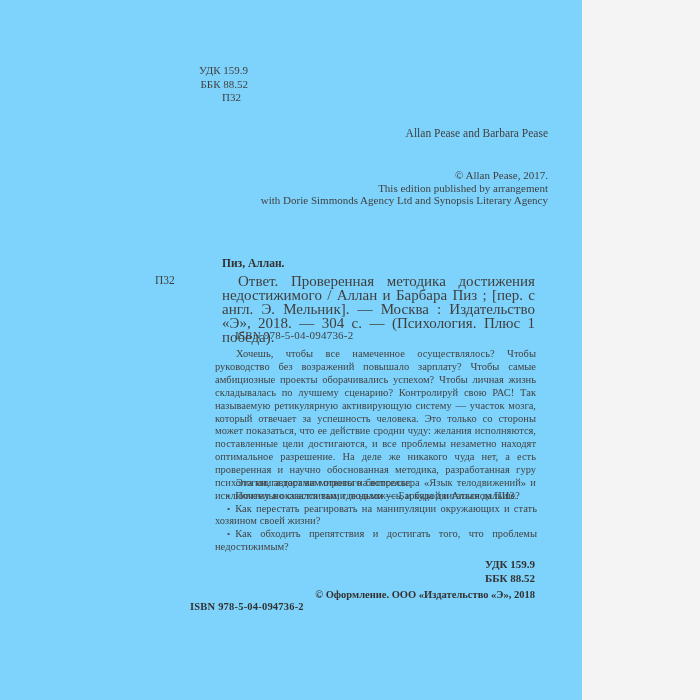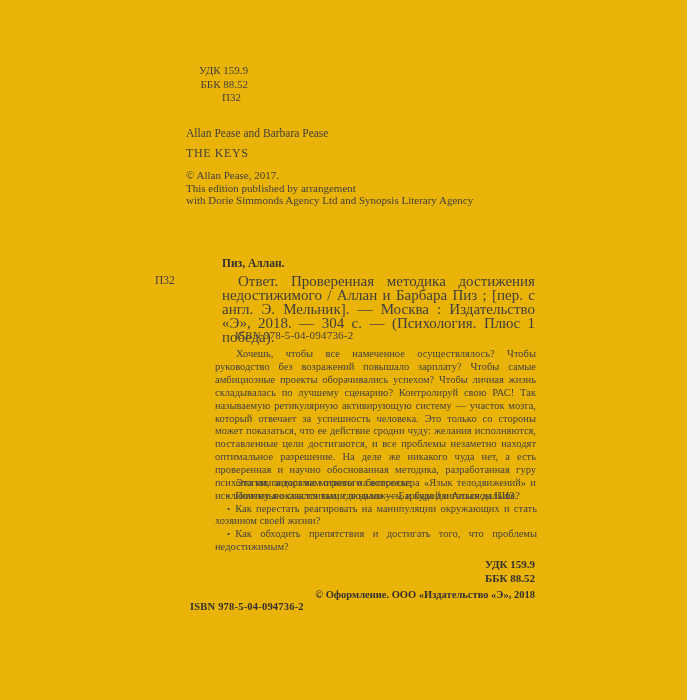--- a/index.html
+++ b/index.html
@@ -3,29 +3,29 @@
 <meta charset="utf-8">
 <style>
   html, body { margin: 0; padding: 0; }
   body {
     width: 700px; height: 700px;
     background: #f4f4f4;
     font-family: "Liberation Serif", "DejaVu Serif", serif;
   }
   .page {
     position: relative;
-    width: 687px; height: 700px;
-    background: #eab308;
+    width: 582px; height: 700px;
+    background: #7dd3fc;
     color: #413f3e;
     overflow: hidden;
   }
   .abs { position: absolute; }
   .b { font-weight: bold; color: #343130; }
   .right { text-align: right; }
-  .center { text-align: left; }
+  .center { text-align: right; }
   .just { text-align: justify; }
 
   .top-codes { left: 150px; top: 64px; width: 98px; font-size: 11px; line-height: 13.5px; }
   .top-codes .p32 { padding-right: 7px; }
 
   .en-authors { left: 186px; top: 127px; width: 362px; font-size: 11.5px; }
   .en-title   { left: 186px; top: 146px; width: 362px; font-size: 12px; letter-spacing: 0.6px; }
   .en-copy    { left: 186px; top: 169px; width: 362px; font-size: 11px; line-height: 12.6px; }
 
   .cat-code   { left: 155px; top: 274px; font-size: 11.5px; }
@@ -48,21 +48,20 @@
 
 <div class="page">
 
   <div class="abs top-codes right">
     <div>УДК 159.9</div>
     <div>ББК 88.52</div>
     <div class="p32">П32</div>
   </div>
 
   <div class="abs en-authors center">Allan Pease and Barbara Pease</div>
-  <div class="abs en-title center">THE KEYS</div>
   <div class="abs en-copy center">
     <div>© Allan Pease, 2017.</div>
     <div>This edition published by arrangement</div>
     <div>with Dorie Simmonds Agency Ltd and Synopsis Literary Agency</div>
   </div>
 
   <div class="abs cat-code">П32</div>
   <div class="abs cat-author b">Пиз, Аллан.</div>
   <div class="abs cat-desc just">Ответ. Проверенная методика достижения недостижимого / Аллан и Барбара Пиз ; [пер. с англ. Э. Мельник]. — Москва : Издательство «Э», 2018. — 304 с. — (Психология. Плюс 1 победа).</div>
   <div class="abs isbn-mid">ISBN 978-5-04-094736-2</div>

